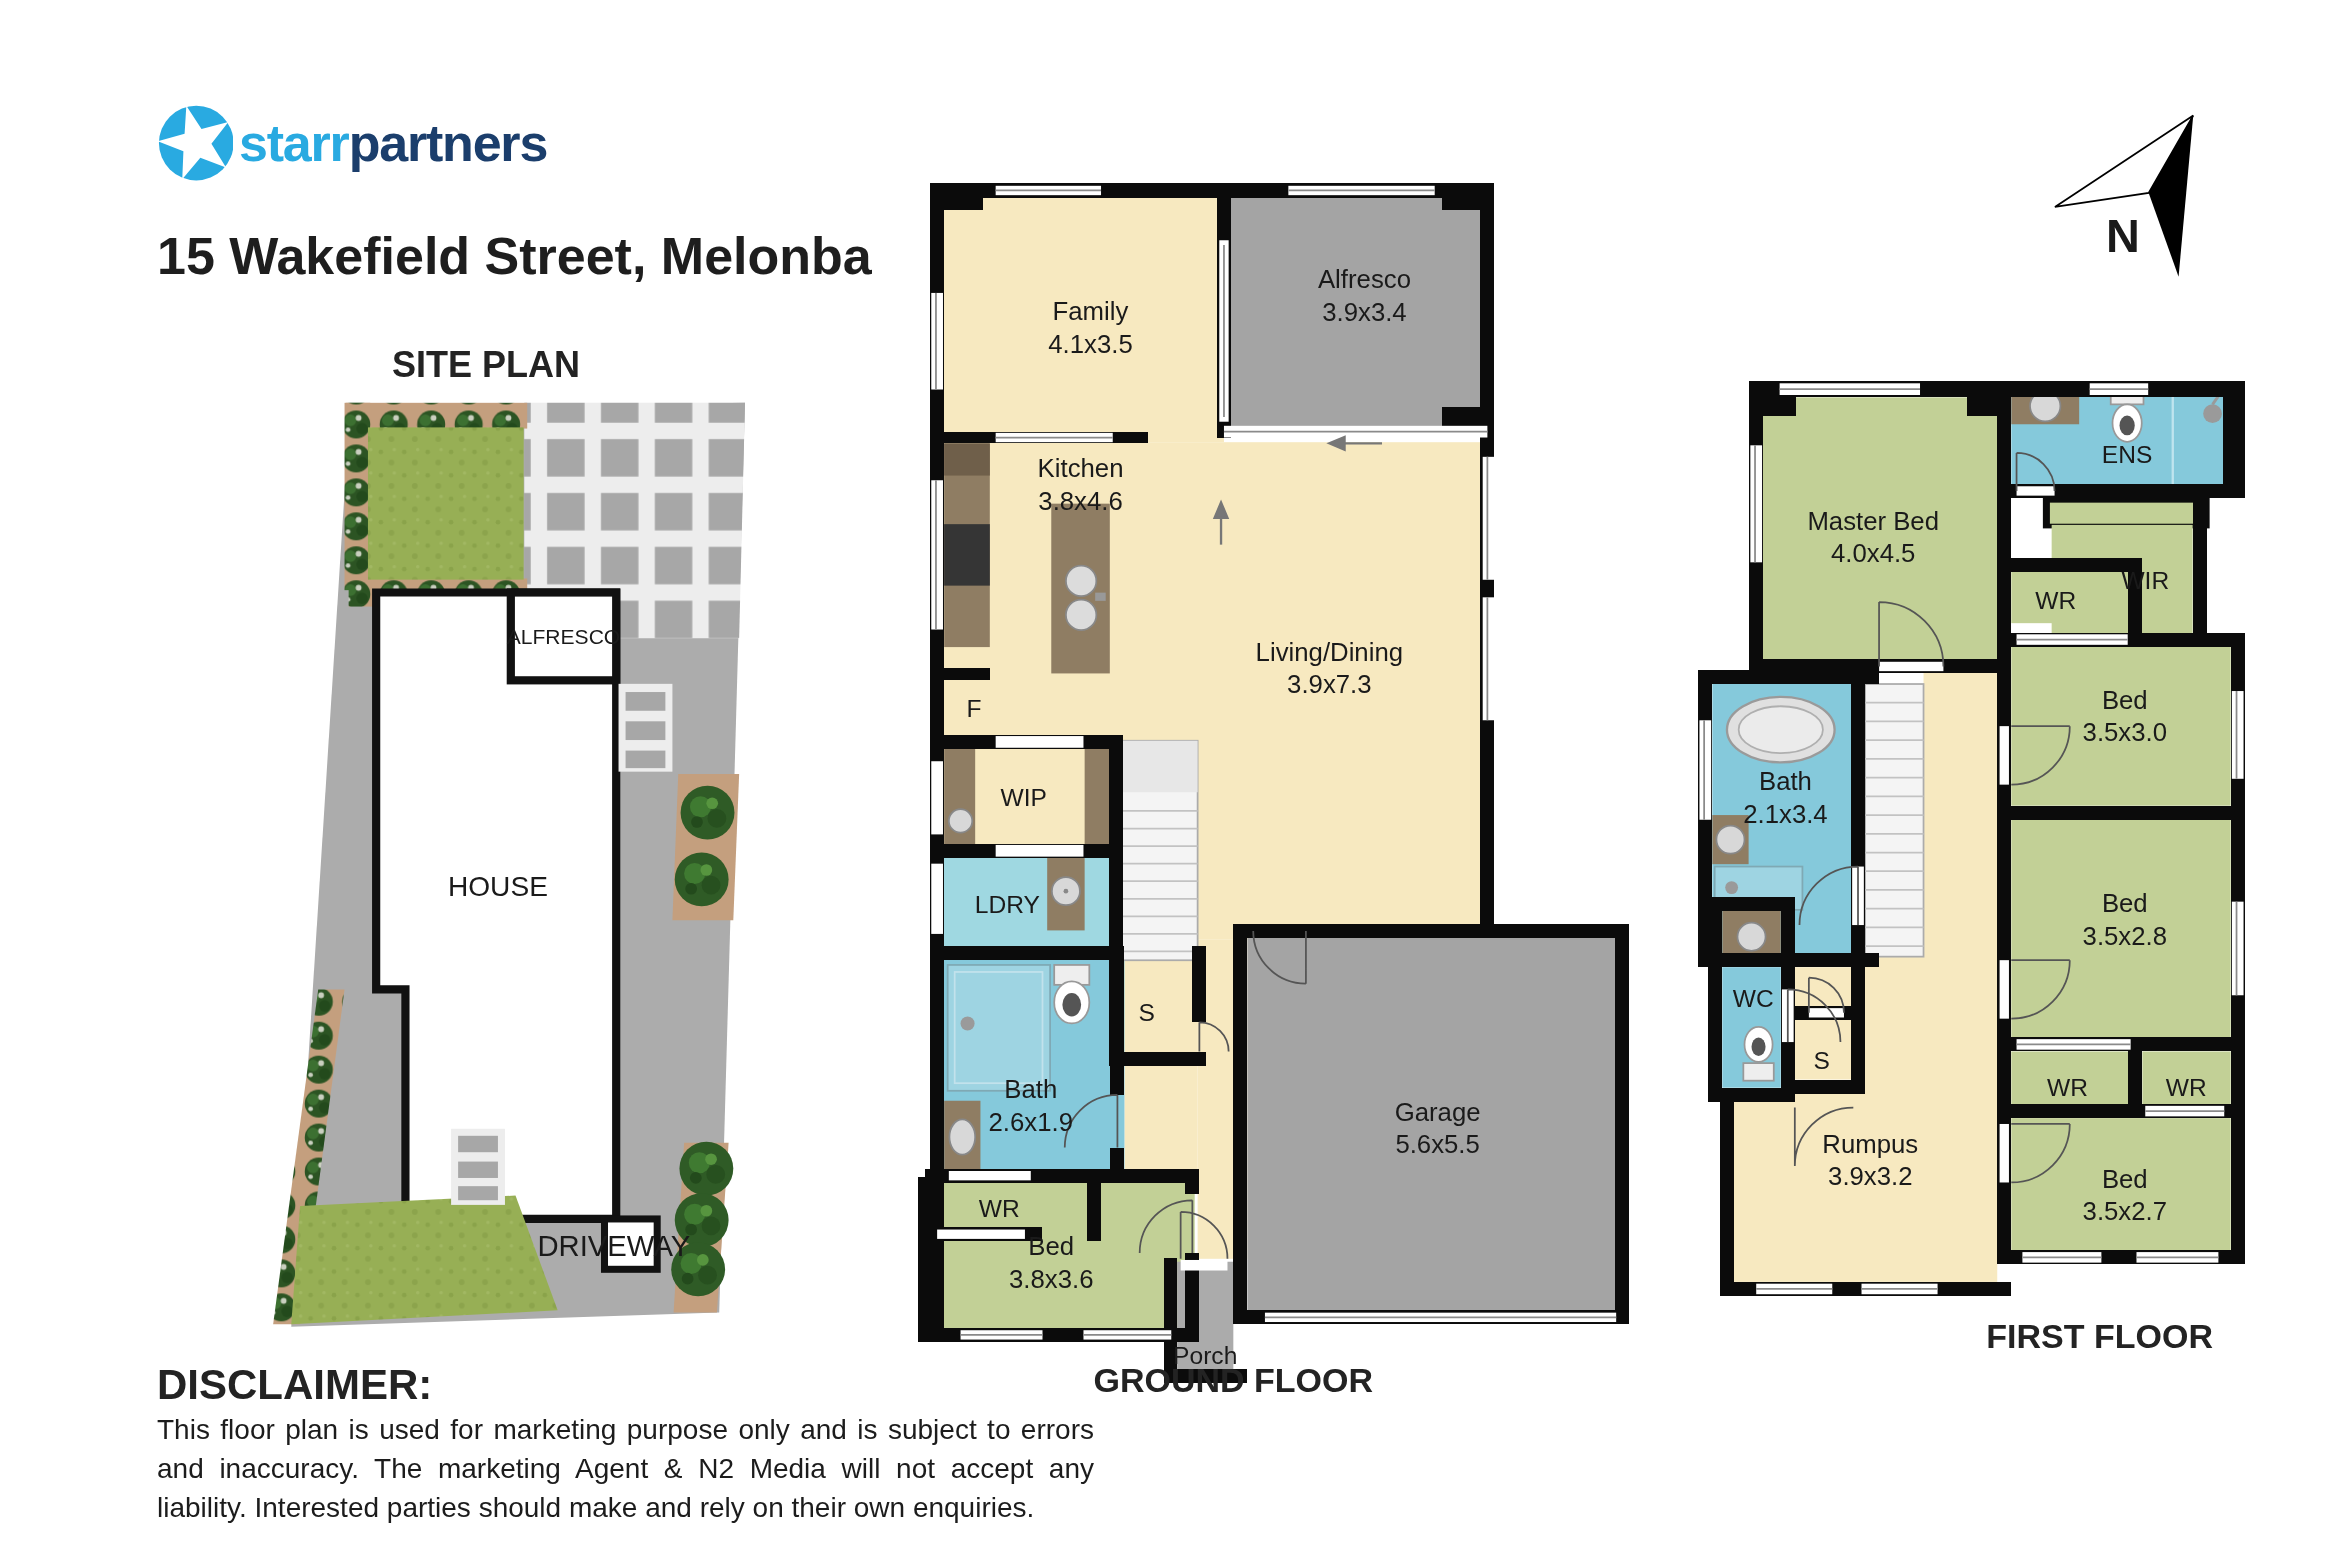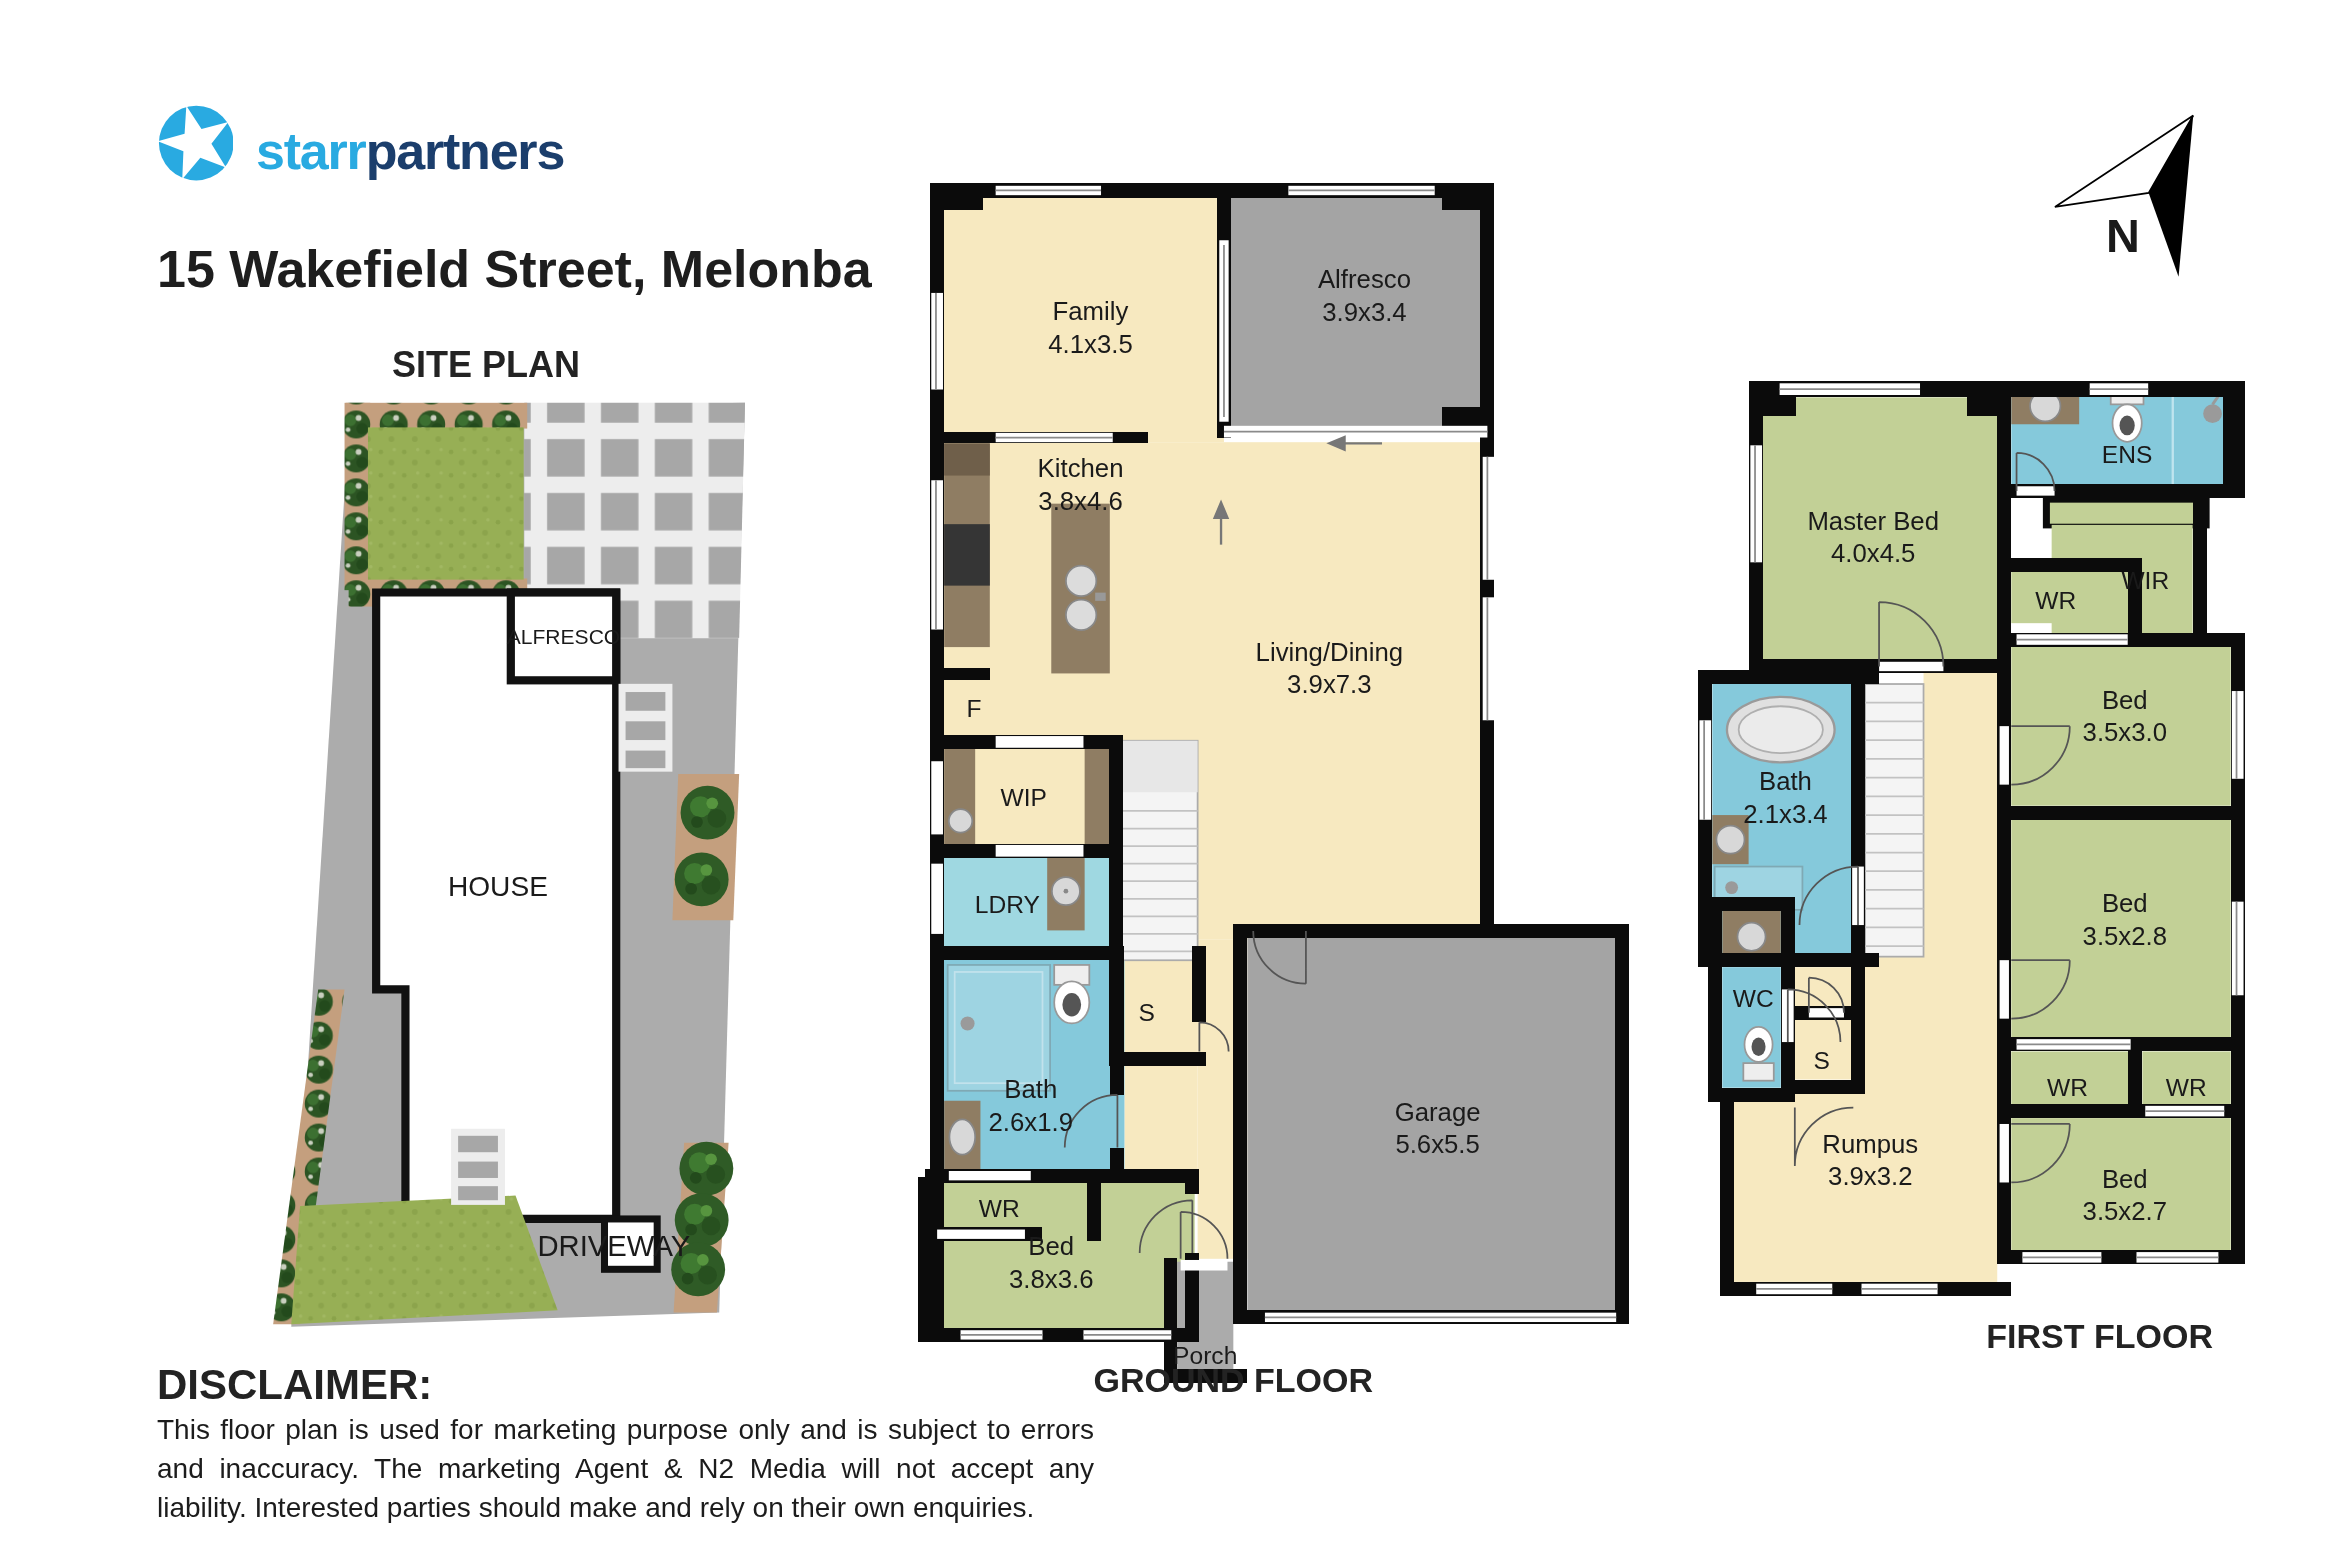--- a/index.html
+++ b/index.html
@@ -1,23 +1,23 @@
 <!DOCTYPE html>
 <html style="font-size:9.4px"><head>
 <meta charset="utf-8">
 <style>
   html,body{margin:0;padding:0;background:#fff;}
   #page{position:relative;width:2342px;height:1562px;background:#fff;overflow:hidden;
         font-family:"Liberation Sans",sans-serif;color:#232323;}
   .abs{position:absolute;}
-  .brand{left:156px;top:104px;display:flex;align-items:flex-end;gap:23px;}
+  .brand{left:156px;top:104px;display:flex;align-items:center;gap:6px;}
   .brand-text{font-size:52px;font-weight:600;letter-spacing:-1.2px;}
   .brand-star-word{color:#29AAE1;}
   .brand-partners-word{color:#1B3E6C;}
-  .page-title{left:157px;top:239px;font-size:52px;font-weight:bold;color:#1E1E1E;}
+  .page-title{left:157px;top:226px;font-size:52px;font-weight:bold;color:#1E1E1E;}
   .floorplan-heading{left:1335px;top:76px;width:433px;text-align:center;font-size:43px;font-weight:bold;letter-spacing:0.6px;}
   .siteplan-heading{left:328px;top:344px;width:316px;text-align:center;font-size:36px;font-weight:bold;}
   .floor-caption{font-size:34px;font-weight:bold;text-align:right;}
   .caption-ground{left:1022px;top:1361px;width:351px;}
   .caption-first{left:1862px;top:1317px;width:351px;}
   .disclaimer-heading{left:157px;top:1361px;font-size:42px;font-weight:bold;}
   .disclaimer-body{left:157px;top:1410px;width:937px;font-size:28px;line-height:39px;text-align:justify;color:#1C1C1C;}
   svg{position:absolute;}
   svg text{font-family:"Liberation Sans",sans-serif;fill:#1A1A1A;}
   .room-label{font-size:44px;}

